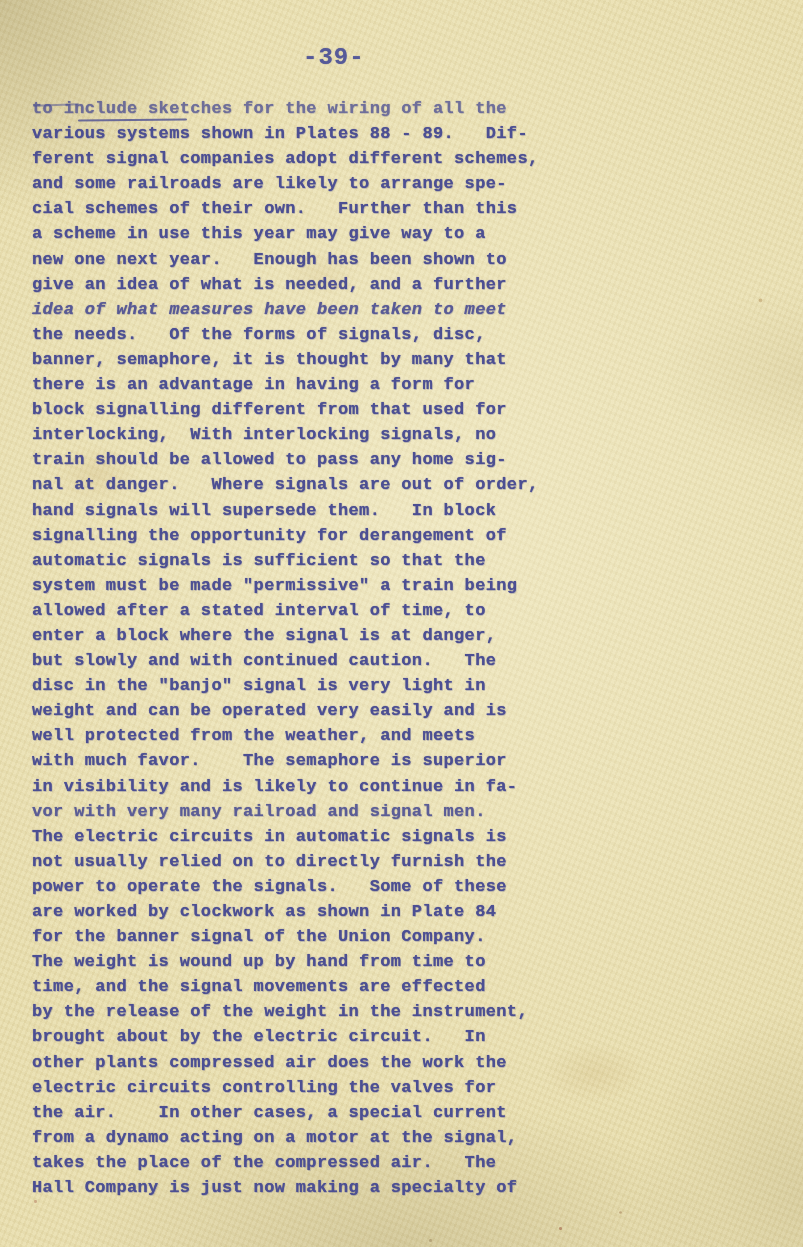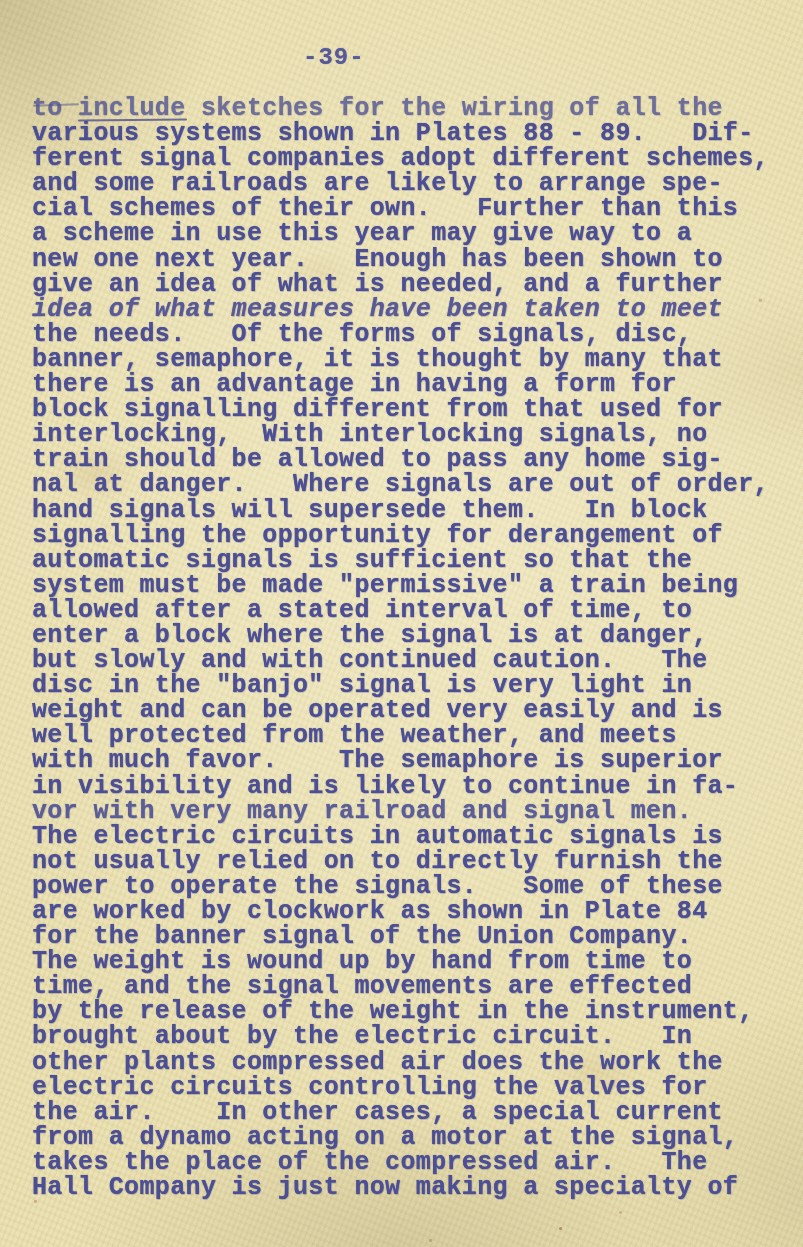--- a/index.html
+++ b/index.html
@@ -36,21 +36,21 @@
     color: #565a99;
     text-shadow: 0 0 1px rgba(75,78,146,0.7);
     filter: blur(0.2px);
   }
   .typewritten {
     position: absolute;
     top: 96px;
     left: 32px;
     font-family: "Liberation Mono", monospace;
     font-weight: 700;
-    font-size: 25px;
+    font-size: 17px;
     line-height: 25.1px;
     letter-spacing: 0.35px;
     white-space: pre;
     color: #4c4f93;
     text-shadow: 0 0 1px rgba(70,72,140,0.8), 0.6px 0.6px 0 rgba(70,72,140,0.22);
     filter: blur(0.15px);
   }
   .typewritten .line { height: 25.1px; }
   
   .typewritten .line:nth-child(1) { opacity: 0.78; }

